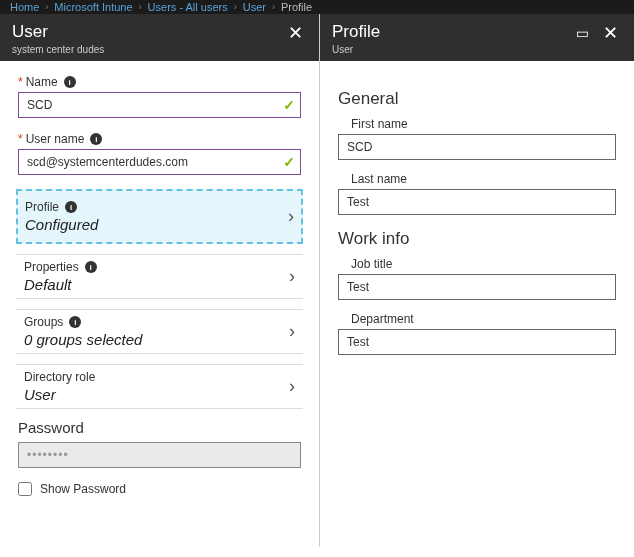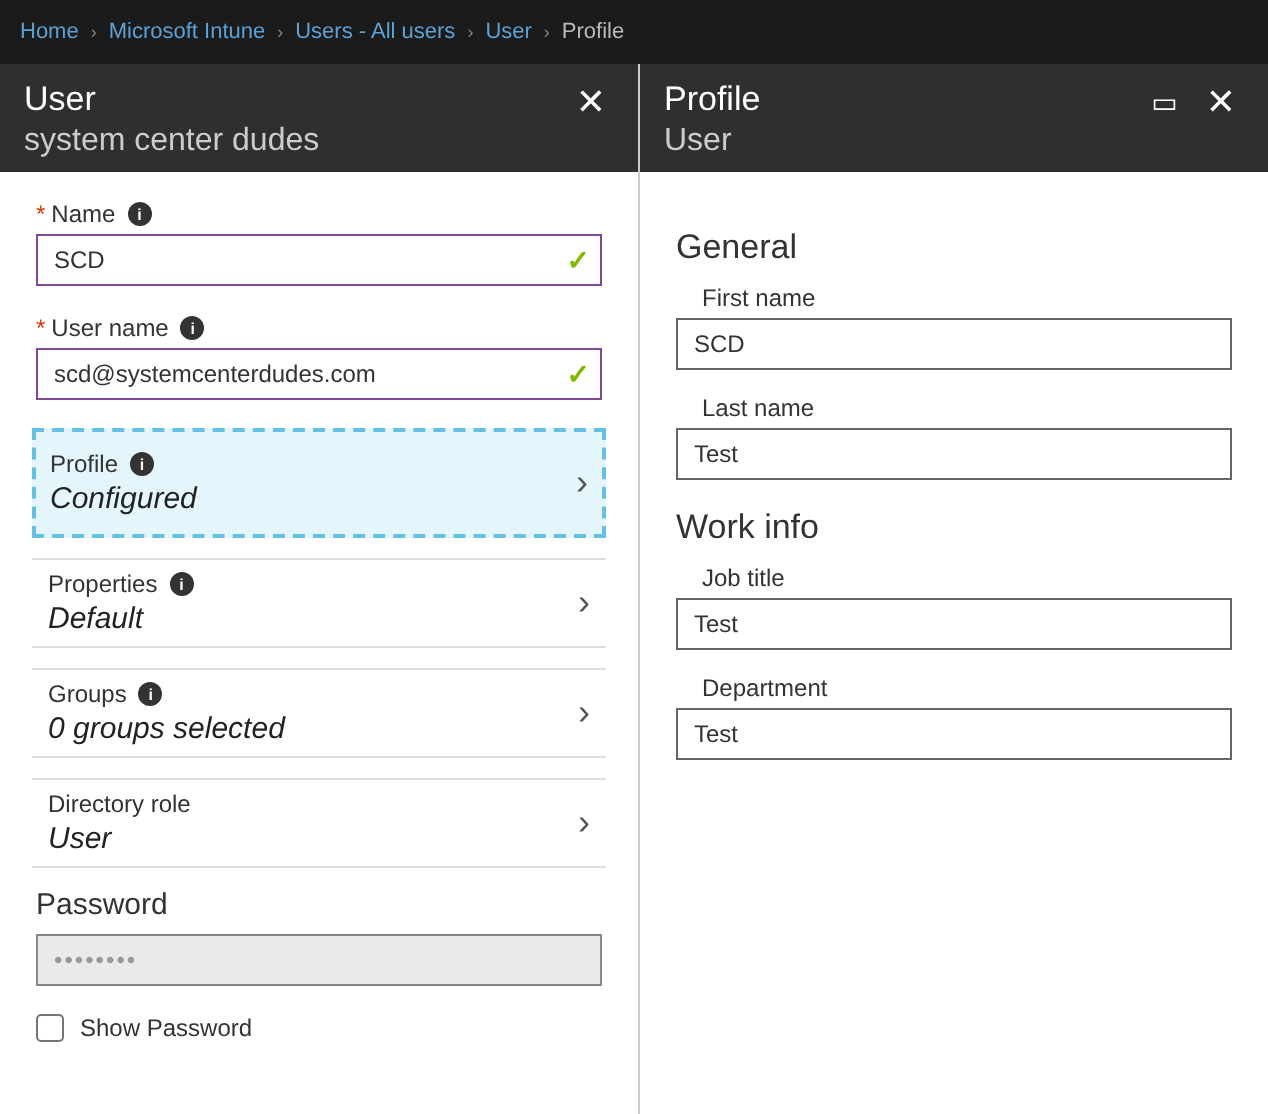--- a/index.html
+++ b/index.html
@@ -1,26 +1,26 @@
 <!DOCTYPE html>
 <html><head>
   <meta charset="utf-8">
   <style>
     * { box-sizing: border-box; margin: 0; padding: 0; font-family: "Segoe UI", Arial, sans-serif; }
     body { width: 634px; height: 557px; background: #ffffff; overflow: hidden; }
-    .breadcrumb-bar { background: #1b1b1b; height: 32px; display: flex; align-items: center; padding: 0 10px; font-size: 11px; }
+    .breadcrumb-bar { background: #1b1b1b; height: 14px; display: flex; align-items: center; padding: 0 10px; font-size: 11px; }
     .breadcrumb-item { color: #5aa2d8; cursor: pointer; }
     .breadcrumb-sep { color: #888; margin: 0 6px; font-size: 9px; }
     .breadcrumb-last { color: #bbb; }
     .panes { display: flex; height: calc(100% - 24px); }
     .pane-left { width: 320px; background: #fff; border-right: 1px solid #ccc; position: relative; }
     .pane-right { flex: 1; background: #fff; position: relative; }
     .pane-header { background: #2f2f2f; color: #fff; padding: 8px 12px 6px 12px; display: flex; align-items: flex-start; justify-content: space-between; }
     .pane-title { font-size: 17px; font-weight: 400; }
-    .pane-subtitle { font-size: 16px; color: #ccc; display: block; margin-top: 2px; }
+    .pane-subtitle { font-size: 10px; color: #ccc; display: block; margin-top: 2px; }
     .close-btn { color: #fff; font-size: 18px; cursor: pointer; line-height: 1; padding: 2px 4px; }
     .max-btn { color: #fff; font-size: 14px; cursor: pointer; line-height: 1; padding: 2px 4px; margin-right: 6px; }
     .header-ctrls { display: flex; align-items: center; }
     .pane-body { padding: 14px 18px; font-size: 13px; color: #333; overflow-y: auto; }
     .fld { margin-bottom: 14px; }
     .fld-label { font-size: 12px; color: #333; display: flex; align-items: center; margin-bottom: 3px; }
     .req { color: #d83b01; margin-right: 3px; }
     .info-icon { display: inline-flex; width: 12px; height: 12px; border-radius: 50%; background: #333; color: #fff; font-size: 8px; align-items: center; justify-content: center; margin-left: 6px; font-weight: bold; font-style: normal; }
     .tx-input { width: 100%; height: 26px; border: 1px solid #777; font-size: 12px; padding: 0 26px 0 8px; outline: none; color: #333; }
     .tx-wrap { position: relative; }

